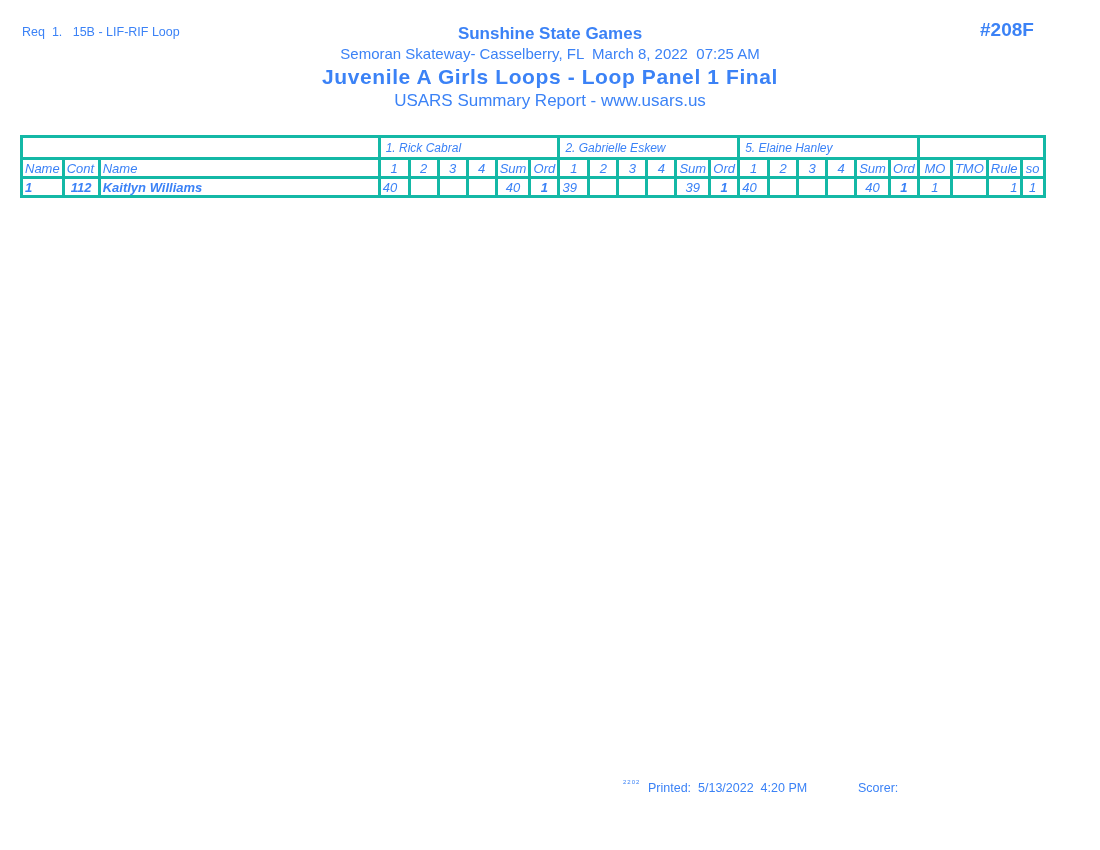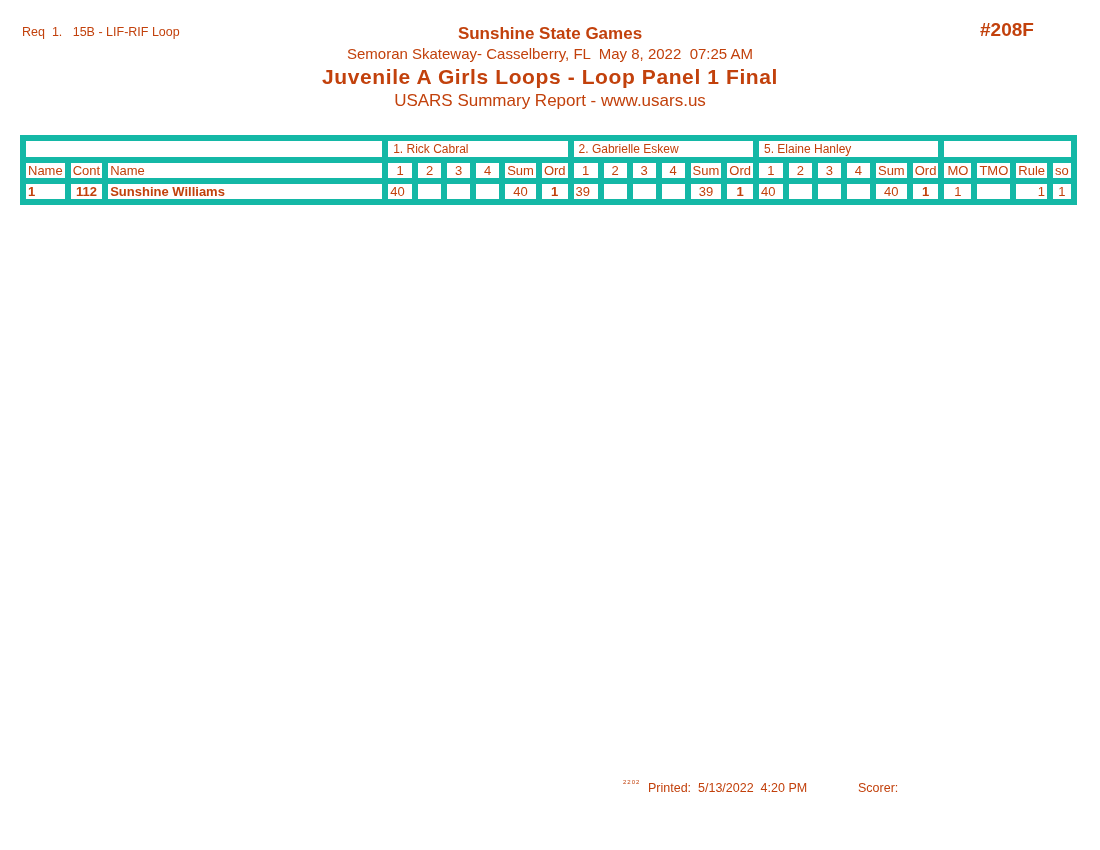--- a/index.html
+++ b/index.html
@@ -2,21 +2,21 @@
 <html><head>
 <meta charset="utf-8">
 <style>
   * { margin: 0; padding: 0; box-sizing: border-box; }
   html, body { background: #ffffff; }
   .page {
     position: relative;
     width: 1100px;
     height: 850px;
     background: #ffffff;
-    color: #c2410c;
+    color: #3b82f6;
     font-family: "Liberation Sans", "DejaVu Sans", sans-serif;
     overflow: hidden;
   }
   .pre { white-space: pre; }
 
   
   .req-label {
     position: absolute; left: 22px; top: 25px;
     font-size: 12.5px;
   }
@@ -32,27 +32,28 @@
   .title-venue  { font-size: 15px; line-height: 20px; }
   .title-event  { font-size: 21px; font-weight: bold; letter-spacing: 0.6px; line-height: 25px; }
   .title-report { font-size: 17px; line-height: 24px; }
 
   
   table.results {
     position: absolute; left: 20px; top: 135px;
     border-collapse: collapse; table-layout: fixed;
   }
   table.results td {
-    border: 6px solid #14b8a6;
+    border: 3px solid #14b8a6;
     height: 19px;
     font-size: 13px;
     padding: 0 2px;
     overflow: hidden;
     white-space: nowrap;
     vertical-align: middle;
+    font-style: italic;
   }
   tr.judge-row td { height: 22px; font-size: 12px; padding-left: 5px; }
   td.nb { border: none; }
   td.ord { border-left: 3px solid #000; border-right: 3px solid #000; text-align: center; }
   td.c  { text-align: center; }
   td.l  { text-align: left; }
   td.r  { text-align: right; padding-right: 6px; }
   td.b  { font-weight: bold; }
   td.place-val { padding-left: 8px; font-weight: bold; }
   td.name-val  { padding-left: 4px; font-weight: bold; }
@@ -66,21 +67,21 @@
 </head>
 <body>
 
 <div class="page">
 
   <div class="req-label pre">Req  1.   15B - LIF-RIF Loop</div>
   <div class="event-number">#208F</div>
 
   <div class="center-head">
     <div class="title-main pre">Sunshine State Games</div>
-    <div class="title-venue pre">Semoran Skateway- Casselberry, FL  May 8, 2022  07:25 AM</div>
+    <div class="title-venue pre">Semoran Skateway- Casselberry, FL  March 8, 2022  07:25 AM</div>
     <div class="title-event pre">Juvenile A Girls Loops - Loop Panel 1 Final</div>
     <div class="title-report pre">USARS Summary Report - www.usars.us</div>
   </div>
 
   <table class="results">
     <colgroup>
       <col style="width:39px">
         <col style="width:36px">
         <col style="width:280px">
       <col style="width:30px">
@@ -144,21 +145,21 @@
 
       <td class="c">MO</td>
       <td class="c">TMO</td>
       <td class="c">Rule</td>
       <td class="c">so</td>
     </tr>
 
     <tr>
       <td class="place-val">1</td>
       <td class="c b">112</td>
-      <td class="name-val">Sunshine Williams</td>
+      <td class="name-val">Kaitlyn Williams</td>
 
       <td class="score">40</td>
       <td class="score"></td>
       <td class="score"></td>
       <td class="score"></td>
       <td class="c">40</td>
       <td class="ord b">1</td>
 
       <td class="score">39</td>
       <td class="score"></td>

